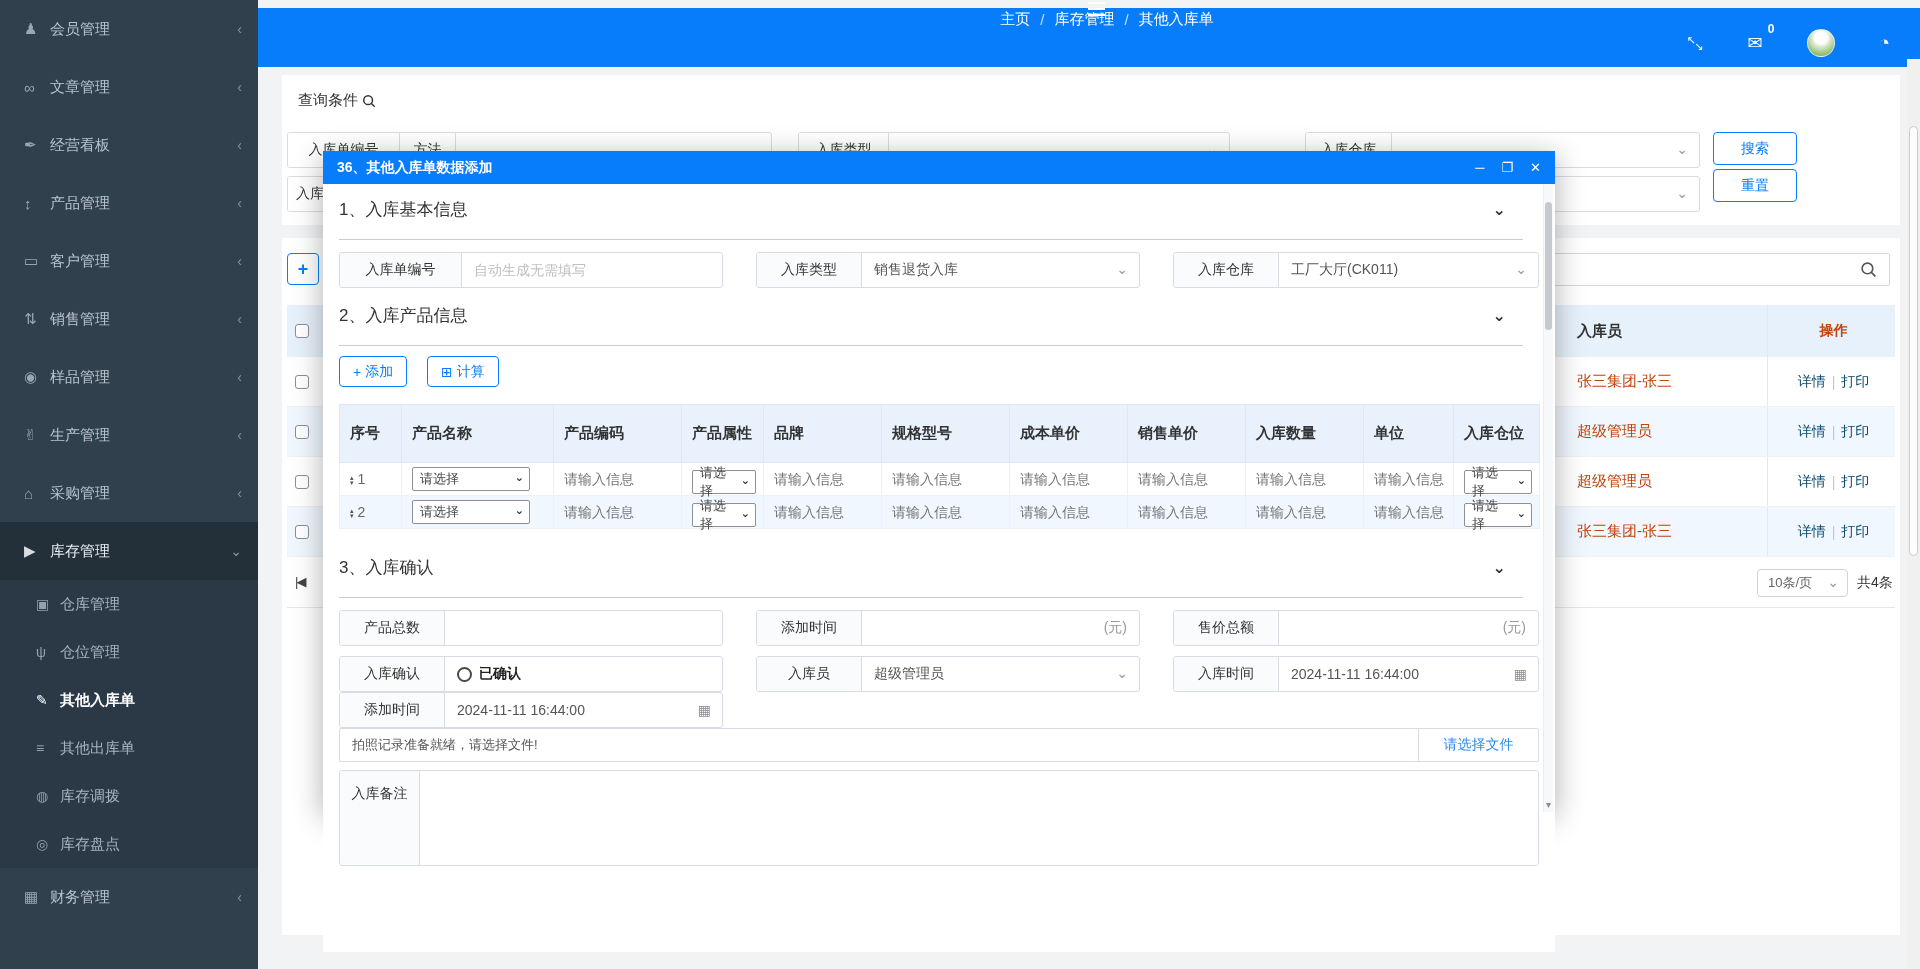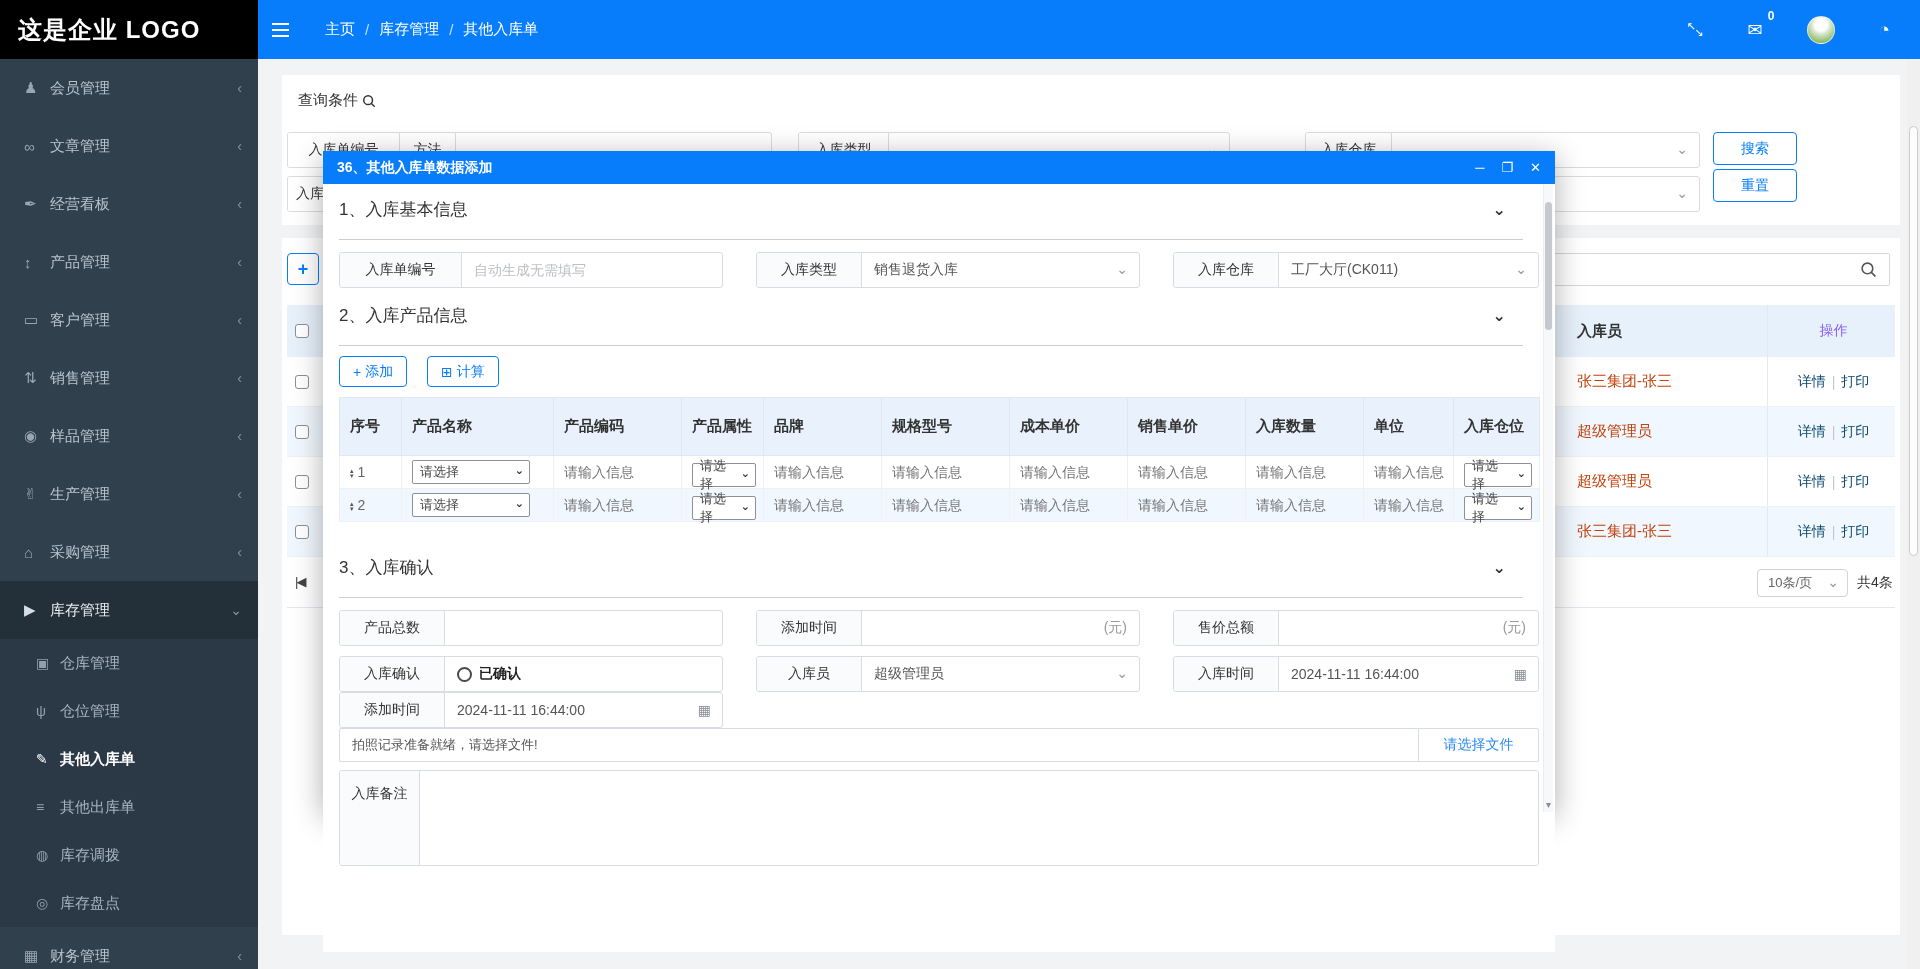--- a/index.html
+++ b/index.html
@@ -14,21 +14,21 @@
   .mitem .chev { margin-left:auto; color:#8794a0; font-size:14px; }
   .mitem.active { background:#233039; color:#e8edf1; }
   .mitem.active .mi { color:#d6dde3; }
   #submenu { background:#2b3947; }
   .smitem { height:48px; display:flex; align-items:center; padding-left:36px; color:#a7b2bc; font-size:15px; cursor:pointer; }
   .smitem .mi { width:24px; flex:0 0 24px; font-size:14px; color:#93a0ab; }
   .smitem.active { color:#ffffff; font-weight:bold; }
   .smitem.active .mi { color:#fff; }
 
   
-  #topbar { position:absolute; left:258px; top:0; width:1662px; height:59px; background:#077dfc; display:flex; align-items:center; z-index:4; }
+  #topbar { position:absolute; left:258px; top:8px; width:1662px; height:59px; background:#077dfc; display:flex; align-items:center; z-index:4;flex-direction:column; }
   .bars { width:17px; height:2px; background:#fff; position:relative; }
   .bars::before, .bars::after { content:""; position:absolute; left:0; width:17px; height:2px; background:#fff; }
   .bars::before { top:-6px; } .bars::after { top:6px; }
   #crumb { display:flex; align-items:center; gap:10px; margin-left:36px; color:#fff; font-size:15px; }
   #crumb .sep { color:rgba(255,255,255,.75); }
   #topicons { margin-left:auto; display:flex; align-items:center; gap:44px; margin-right:30px; color:#fff; }
   .exp { position:relative; width:17px; height:17px; }
   .exp span { position:absolute; font-size:11px; line-height:1; }
   #avatar { width:28px; height:28px; border-radius:50%; border:1px solid rgba(255,255,255,.6);
             background:radial-gradient(circle at 50% 30%, #ffffff 0 28%, #dce9d0 40%, #9cc47e 70%, #6ba14e 100%); }
@@ -80,21 +80,21 @@
   .shr { position:absolute; left:16px; width:1184px; height:0; border-bottom:1px solid #c9cdd3; }
   .mfg { position:absolute; height:36px; border:1px solid #d8dce3; border-radius:3px; background:#fff; display:flex; overflow:hidden; }
   .mfg .lb { width:105px; flex:0 0 105px; background:#fafbfc; border-right:1px solid #d8dce3; display:flex; align-items:center; justify-content:center; font-size:14px; color:#333; }
   .mfg .val { flex:1; position:relative; display:flex; align-items:center; padding:0 28px 0 12px; font-size:14px; color:#555; }
   .mfg input { border:none; outline:none; width:100%; font-size:14px; color:#555; font-family:inherit; }
   .mfg input::placeholder { color:#bdbfc4; }
   .suffix { position:absolute; right:12px; color:#999; font-size:14px; }
   .calico { position:absolute; right:11px; color:#8a8f96; font-size:14px; }
   .mbtn { position:absolute; height:31px; background:#fff; border:1px solid #077dfc; border-radius:4px; color:#077dfc; font-size:14px; display:flex; align-items:center; justify-content:center; gap:4px; cursor:pointer; padding:0 13px; }
 
-  table.ptable { position:absolute; left:16px; top:213px; width:1200px; border-collapse:collapse; table-layout:fixed; }
+  table.ptable { position:absolute; left:16px; top:220px; width:1200px; border-collapse:collapse; table-layout:fixed; }
   table.ptable th { height:58px; background:#e9f2fc; font-size:15px; color:#333; text-align:left; padding-left:10px; font-weight:bold; border:1px solid #dfe7f0; border-top:1px solid #dfe7f0; }
   table.ptable td { height:33px; font-size:14px; color:#666; padding-left:10px; border:1px solid #edf0f4; background:#fff; }
   table.ptable tr.alt td { background:#f0f7fe; }
   .ph { color:#b9bcc2; }
   .mselect { display:inline-flex; align-items:center; height:24px; border:1px solid #8d9199; border-radius:2px; background:#fff; font-size:13px; color:#444; padding:0 5px 0 7px; gap:6px; cursor:pointer; }
   .mselect .sc { font-size:11px; color:#333; font-weight:bold; margin-top:-3px; }
   .sorter { display:inline-flex; flex-direction:column; font-size:7px; color:#555; line-height:.8; vertical-align:middle; margin-right:4px; }
   .radioc { width:15px; height:15px; border:2px solid #4a4a4a; border-radius:50%; margin-right:7px; flex:0 0 15px; }
   .confirmtxt { font-size:14px; font-weight:bold; color:#222; }
 
@@ -111,21 +111,20 @@
   #mdown { position:absolute; left:0; bottom:2px; width:9px; text-align:center; font-size:10px; color:#8a8f96; }
 
   
   #pscroll { position:absolute; right:0; top:59px; width:13px; height:910px; background:#f0f0f0; z-index:30; }
   #pthumb { position:absolute; left:1.5px; top:67px; width:9px; height:430px; background:#fdfdfd; border:1px solid #cccccc; border-radius:5px; }
 </style>
 </head>
 <body>
 
 <aside id="sidebar">
-  <div id="logo">这是企业 LOGO</div>
   <nav>
     <div class="mitem">
         <span class="mi">♟</span>
         <span>会员管理</span>
         <span class="chev">‹</span>
       </div>
     <div class="mitem">
         <span class="mi">∞</span>
         <span>文章管理</span>
         <span class="chev">‹</span>
@@ -281,21 +280,21 @@
     <svg width="17" height="17" viewBox="0 0 16 16">
         <circle cx="7" cy="7" r="5" fill="none" stroke="#555" stroke-width="1.5"></circle>
         <line x1="10.5" y1="10.5" x2="14.5" y2="14.5" stroke="#555" stroke-width="1.5"></line>
       </svg>
   </div>
 
   <div class="bhead">
     <span class="cb"></span>
     <span class="staffcell">入库员</span>
     <span class="colline"></span>
-    <span class="opcell" style="font-weight:normal; color:#8b5cf6;">操作</span>
+    <span class="opcell" style="font-weight:bold; color:#c2410c;">操作</span>
   </div>
 
   <div class="brow" style="top:119px;">
     <span class="cb"></span>
     <span class="staffcell">张三集团-张三</span>
     <span class="colline"></span>
     <span class="opcell">
         <a>详情</a>
         <span class="osep">|</span>
         <a>打印</a>

